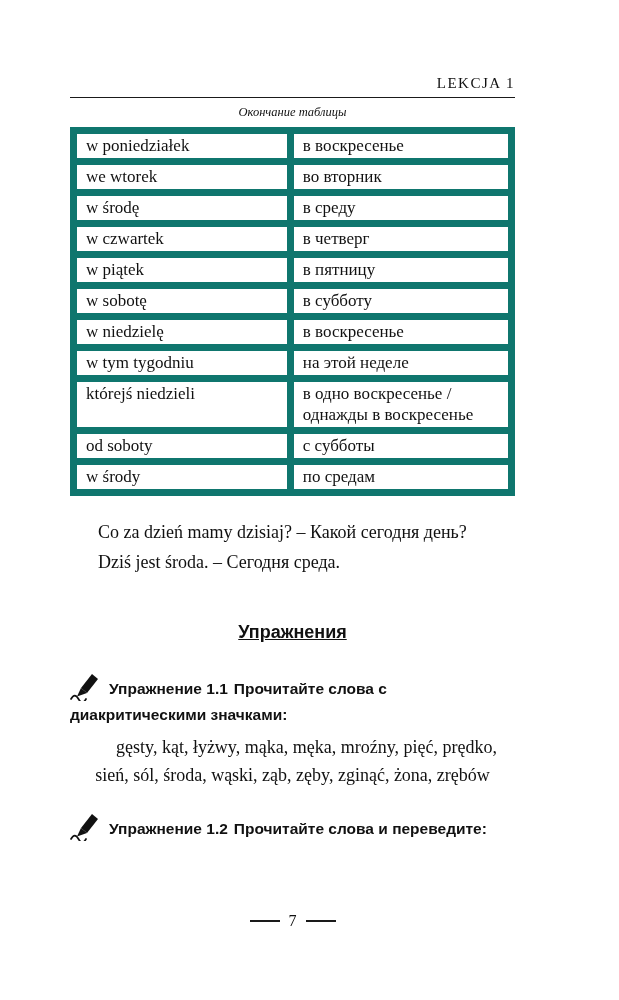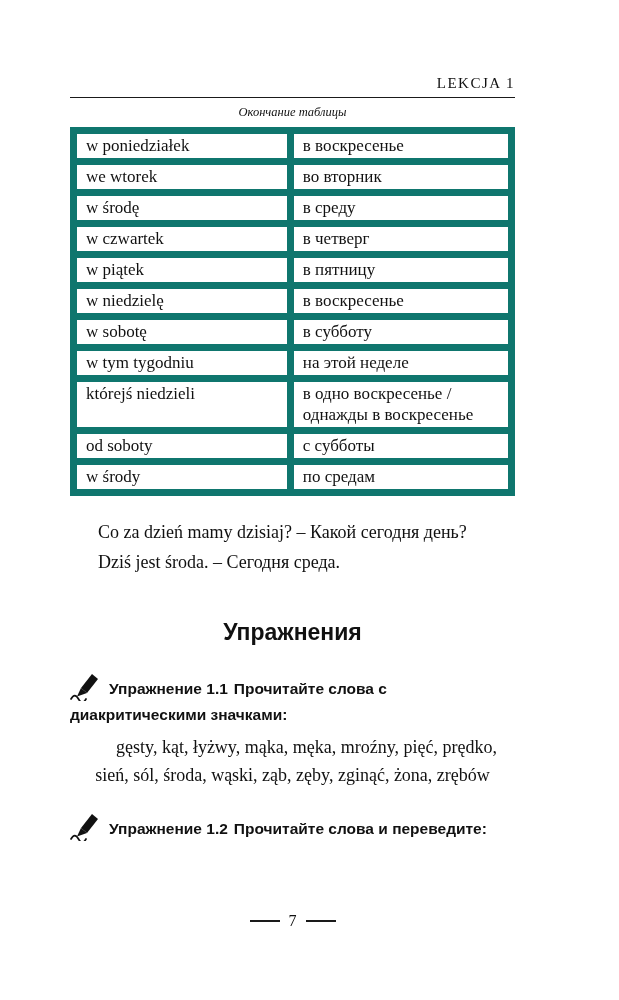--- a/index.html
+++ b/index.html
@@ -63,22 +63,23 @@
     margin-left: 28px;
     font-size: 18px;
     line-height: 30px;
   }
   
   .section-heading {
     margin-top: 44px;
     text-align: center;
     font-family: "Liberation Sans", sans-serif;
     font-weight: bold;
-    font-size: 23px;
+    font-size: 18px;
     line-height: 22px;
+    text-decoration: underline;
   }
   
   .exercise-head {
     margin-top: 30px;
     font-family: "Liberation Sans", sans-serif;
     font-weight: bold;
     font-size: 15.5px;
     line-height: 26px;
   }
   .exercise-head .pen {
@@ -139,26 +140,26 @@
         </tr>
         <tr>
           <td class="pl">w czwartek</td>
           <td class="ru">в четверг</td>
         </tr>
         <tr>
           <td class="pl">w piątek</td>
           <td class="ru">в пятницу</td>
         </tr>
         <tr>
+          <td class="pl">w sobotę</td>
+          <td class="ru">в субботу</td>
+        </tr>
+        <tr>
           <td class="pl">w niedzielę</td>
           <td class="ru">в воскресенье</td>
-        </tr>
-        <tr>
-          <td class="pl">w sobotę</td>
-          <td class="ru">в субботу</td>
         </tr>
         <tr>
           <td class="pl">w tym tygodniu</td>
           <td class="ru">на этой неделе</td>
         </tr>
         <tr>
           <td class="pl">którejś niedzieli</td>
           <td class="ru">в одно воскресенье / однажды в воскресенье</td>
         </tr>
         <tr>

